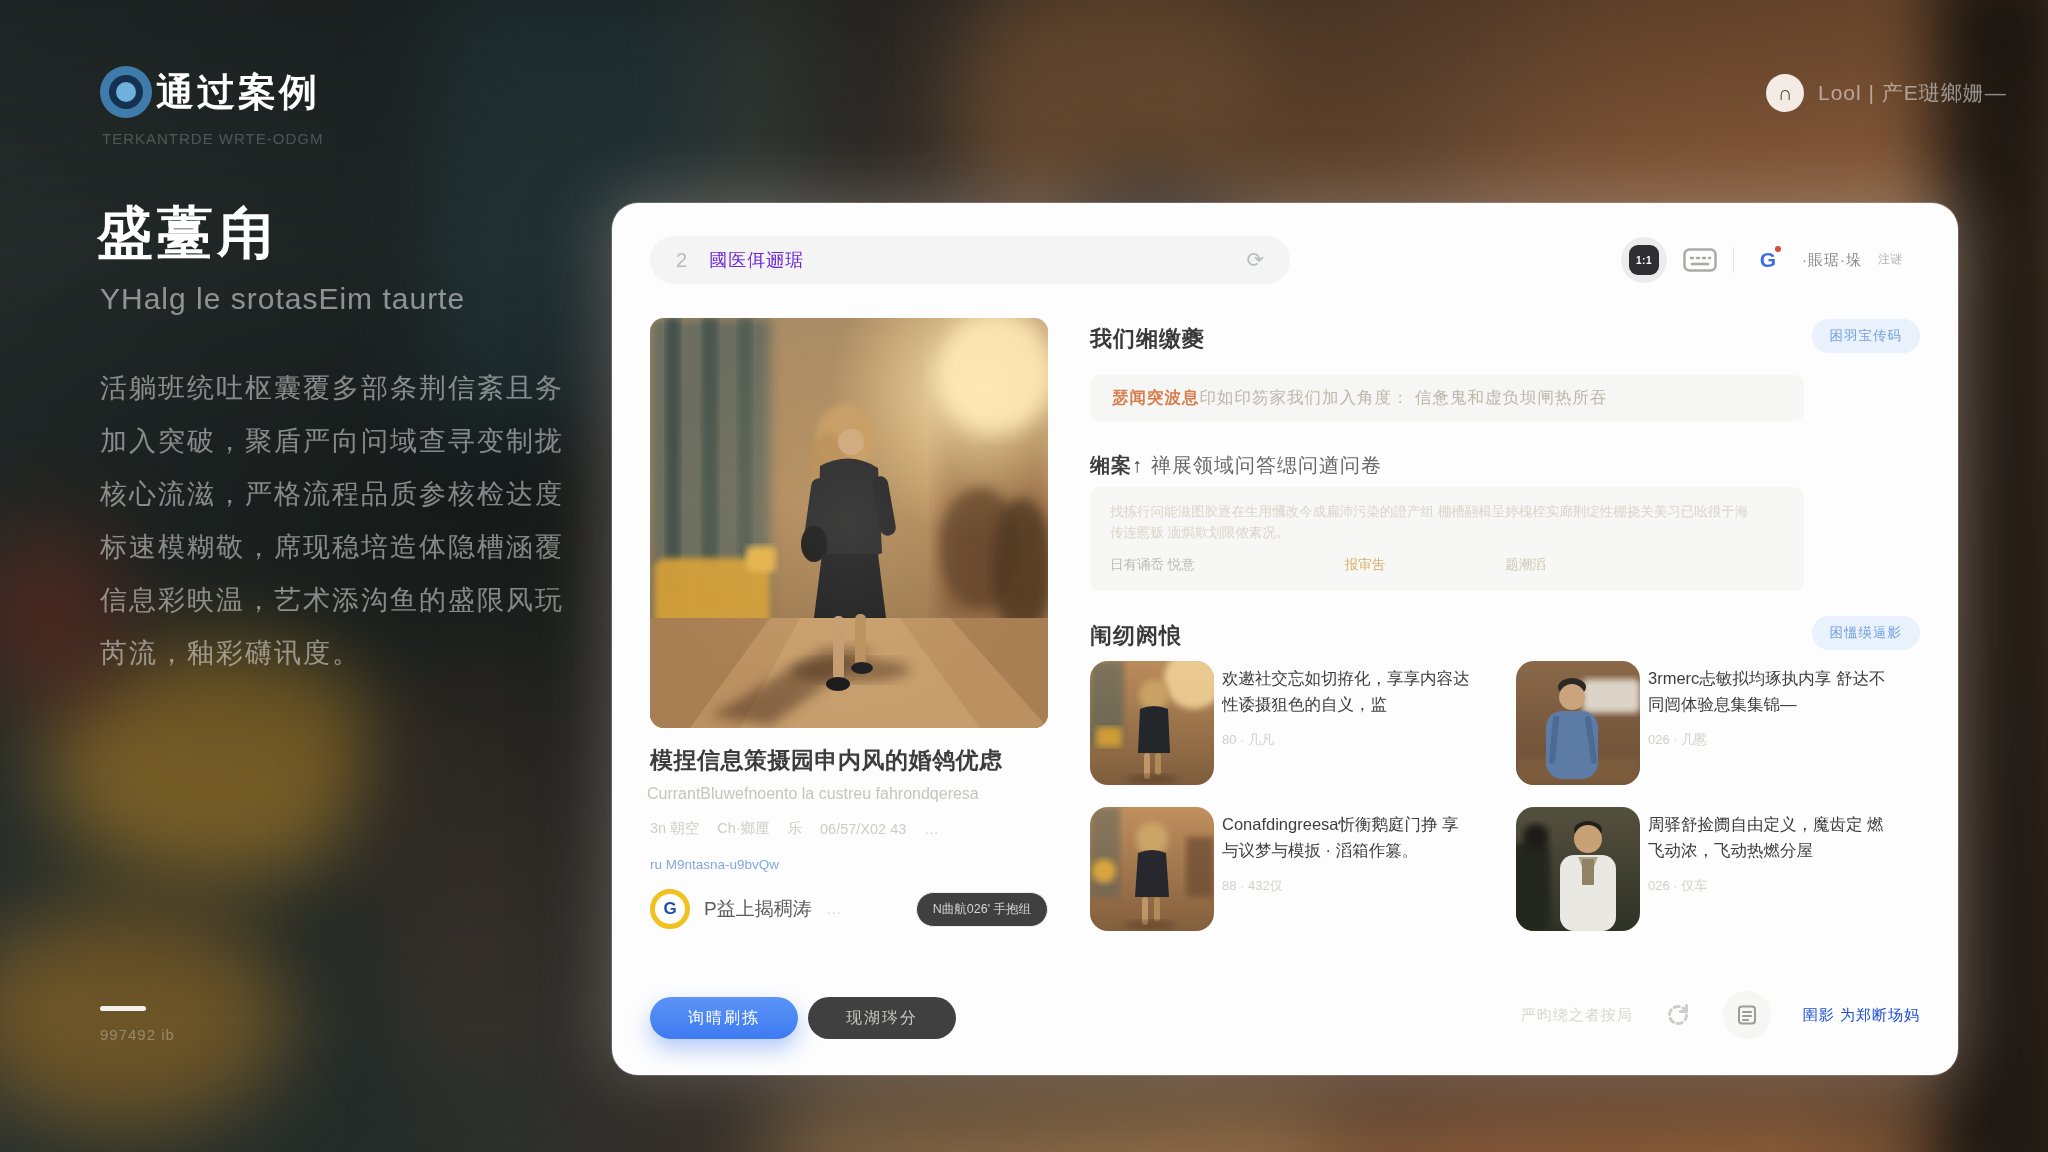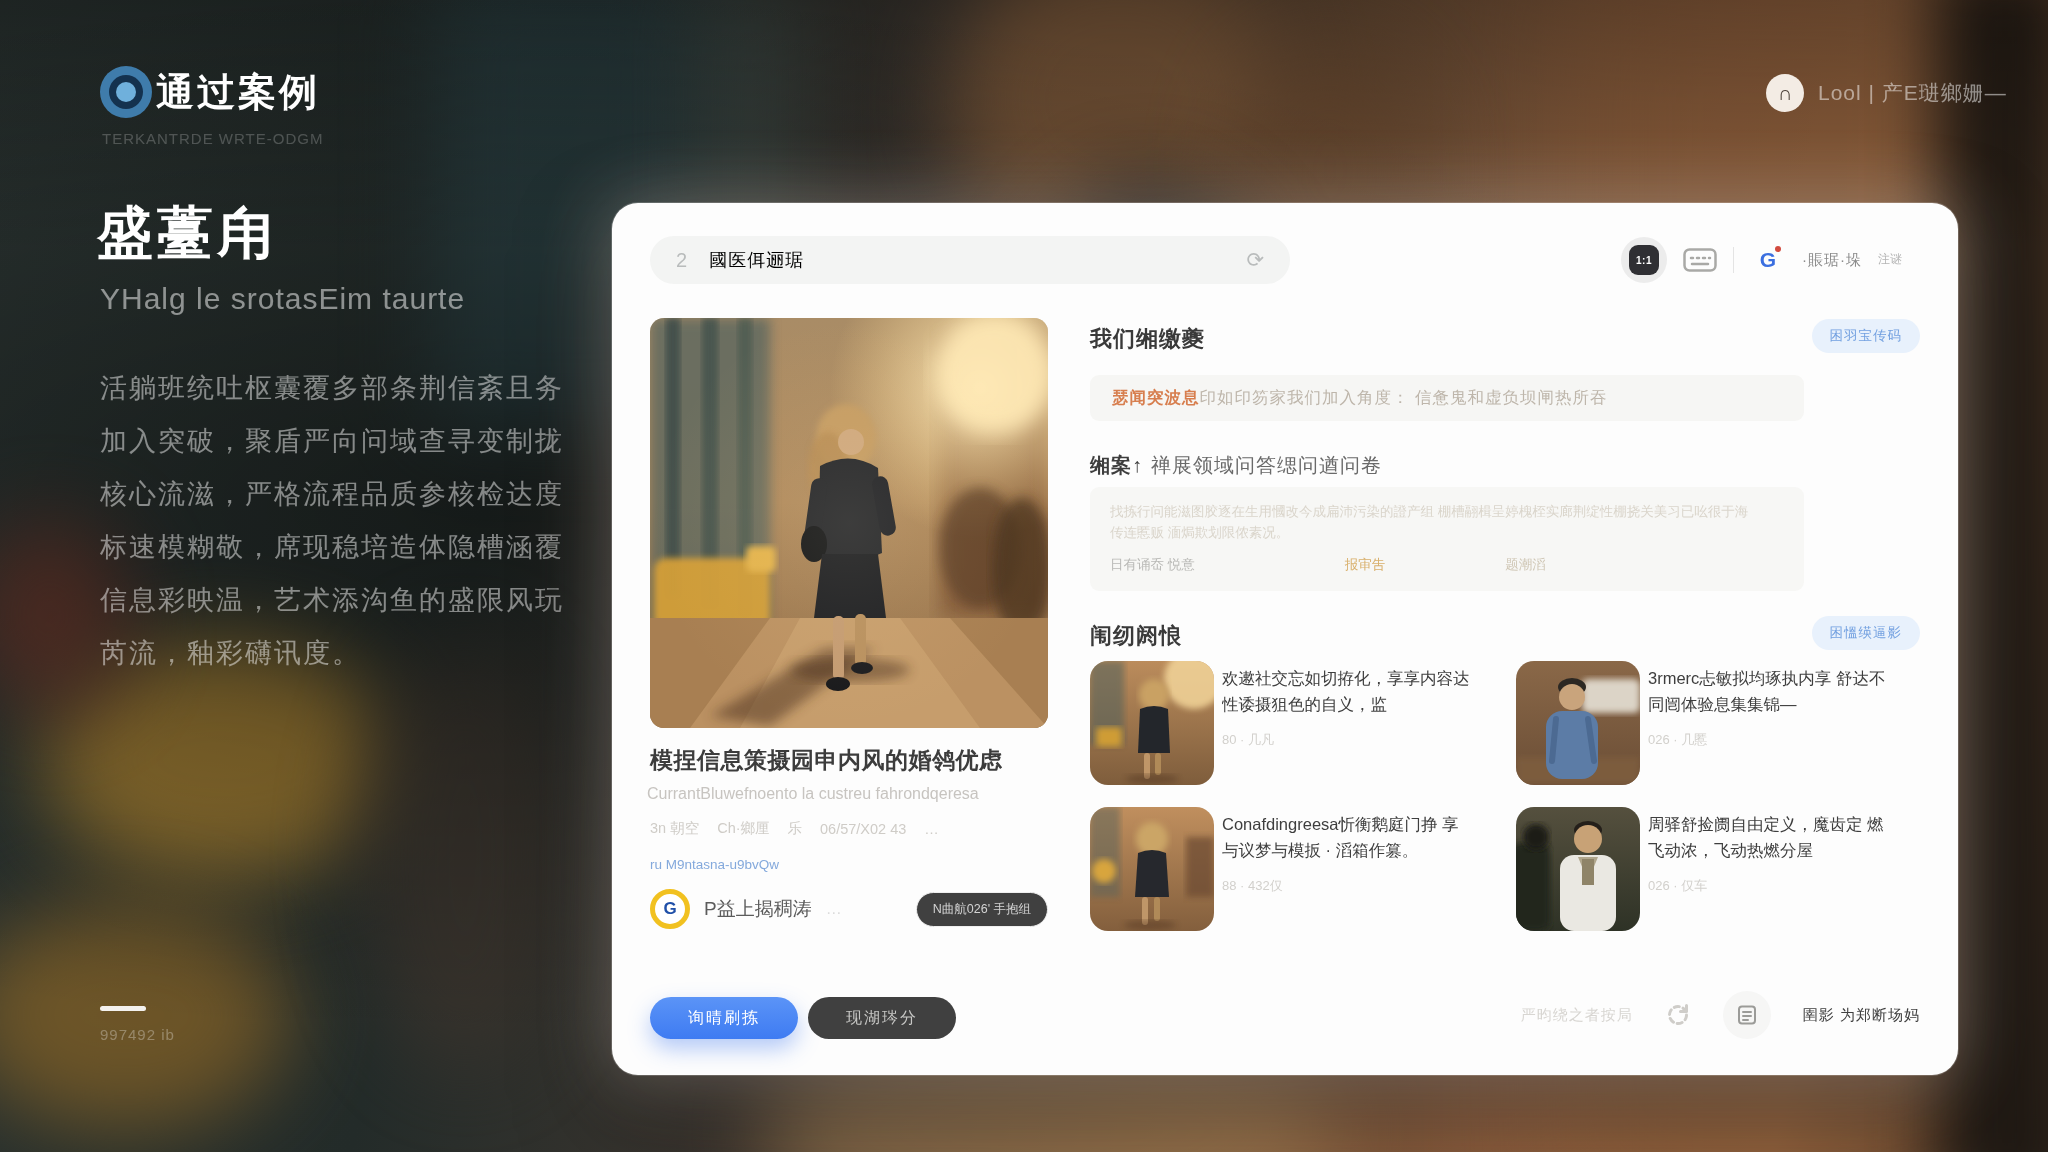--- a/index.html
+++ b/index.html
@@ -43,21 +43,21 @@
   .header-user{position:absolute;left:1766px;top:74px;display:flex;align-items:center;gap:14px;}
   .hu-avatar{width:38px;height:38px;border-radius:50%;background:#f3ece4;color:#4a4038;font-size:20px;font-weight:bold;display:grid;place-items:center;flex:none;}
   .hu-label{font-size:21px;color:rgba(255,255,255,.5);letter-spacing:1px;}
   
   .card{position:absolute;left:612px;top:203px;width:1346px;height:872px;border-radius:26px;background:#fdfdfd;
     box-shadow:0 0 0 1px rgba(255,255,255,.18),0 0 70px 6px rgba(255,240,225,.30),0 35px 90px rgba(10,8,6,.55);}
   
   .search{position:absolute;left:38px;top:33px;width:640px;height:48px;border-radius:24px;background:#f3f4f3;
     display:flex;align-items:center;padding:0 26px;box-sizing:border-box;gap:22px;cursor:text;}
   .search-prefix{font-size:20px;color:#b9bcbc;}
-  .search-ph{flex:1;font-size:18px;color:#000000;letter-spacing:1px;}
+  .search-ph{flex:1;font-size:18px;color:#6d28d9;letter-spacing:1px;}
   .search-action{font-size:21px;color:#b9bcbc;}
   .topbar-right{position:absolute;right:36px;top:31px;height:52px;display:flex;align-items:center;gap:16px;}
   .tb-avatar{width:46px;height:46px;border-radius:50%;background:#ececec;display:grid;place-items:center;font-weight:bold;}
   .tb-av-sq{width:30px;height:30px;border-radius:9px;background:#2f2f33;color:#fff;font-size:10px;display:grid;place-items:center;letter-spacing:.5px;}
   .tb-div{width:1px;height:26px;background:#e4e4e4;}
   .tb-g{width:36px;height:36px;border-radius:50%;display:grid;place-items:center;font-size:21px;font-weight:bold;color:#3b6fe0;position:relative;}
   .tb-g::after{content:"";position:absolute;right:5px;top:4px;width:6px;height:6px;border-radius:50%;background:#d24b3f;}
   .tb-label{font-size:15px;color:#8b8b8b;letter-spacing:1px;}
   .tb-sub{font-size:12px;color:#b5b5b5;width:44px;line-height:1.3;}
   
@@ -94,21 +94,21 @@
   .gtitle{font-size:16.5px;color:#3e3e3e;line-height:26px;max-height:54px;overflow:hidden;}
   .gmeta{margin-top:14px;font-size:13px;color:#d2d0cc;}
   
   .btn{position:absolute;top:794px;width:148px;height:42px;border-radius:21px;display:grid;place-items:center;font-size:16px;letter-spacing:2px;cursor:pointer;border:none;}
   .btn-primary{left:38px;background:linear-gradient(180deg,#5b94f7,#3e7bf2);color:#fff;box-shadow:0 10px 22px rgba(70,125,240,.40);}
   .btn-secondary{left:196px;background:#404040;color:#c7c7c5;}
   .foot-right{position:absolute;right:38px;top:788px;display:flex;align-items:center;gap:32px;}
   .fr-status{font-size:15px;color:#d8d6d2;letter-spacing:1px;}
   .fr-refresh{width:26px;height:26px;cursor:pointer;}
   .fr-circle{width:48px;height:48px;border-radius:50%;background:#f6f6f5;display:grid;place-items:center;cursor:pointer;}
-  .fr-note{font-size:15px;color:#404040;letter-spacing:1px;}
+  .fr-note{font-size:15px;color:#1d4ed8;letter-spacing:1px;}
 </style>
 </head>
 <body>
 
 <div class="bg">
   <div class="bg-grad"></div>
   <div class="blob b-teal"></div>
   <div class="blob b-win"></div>
   <div class="blob b-hair"></div>
   <div class="blob b-hair2"></div>

